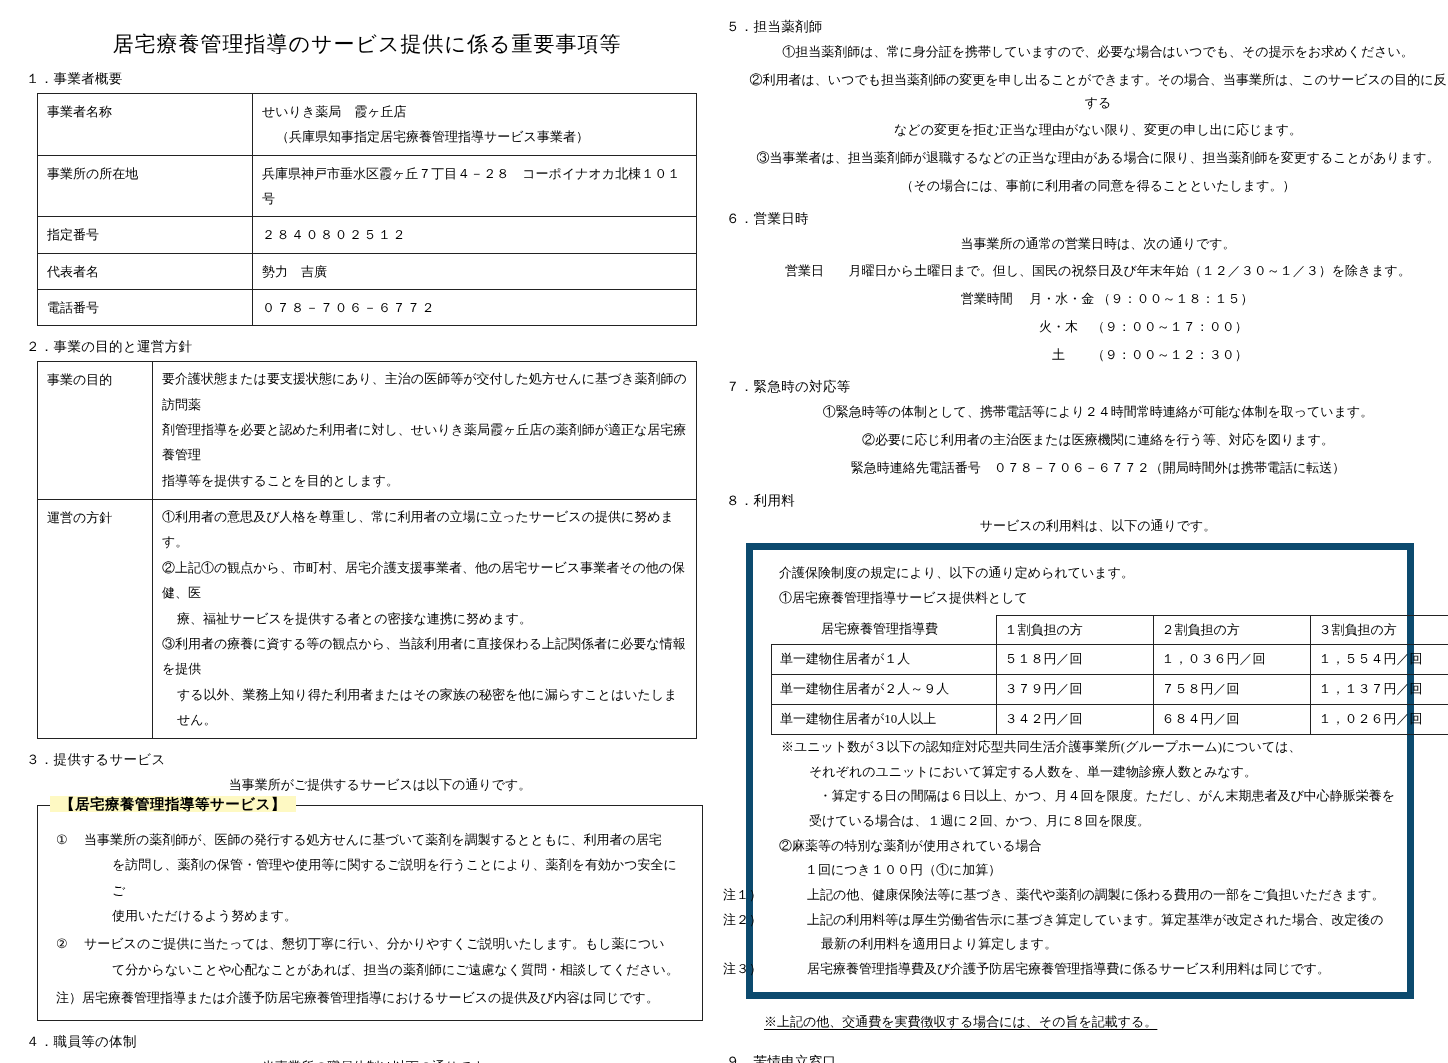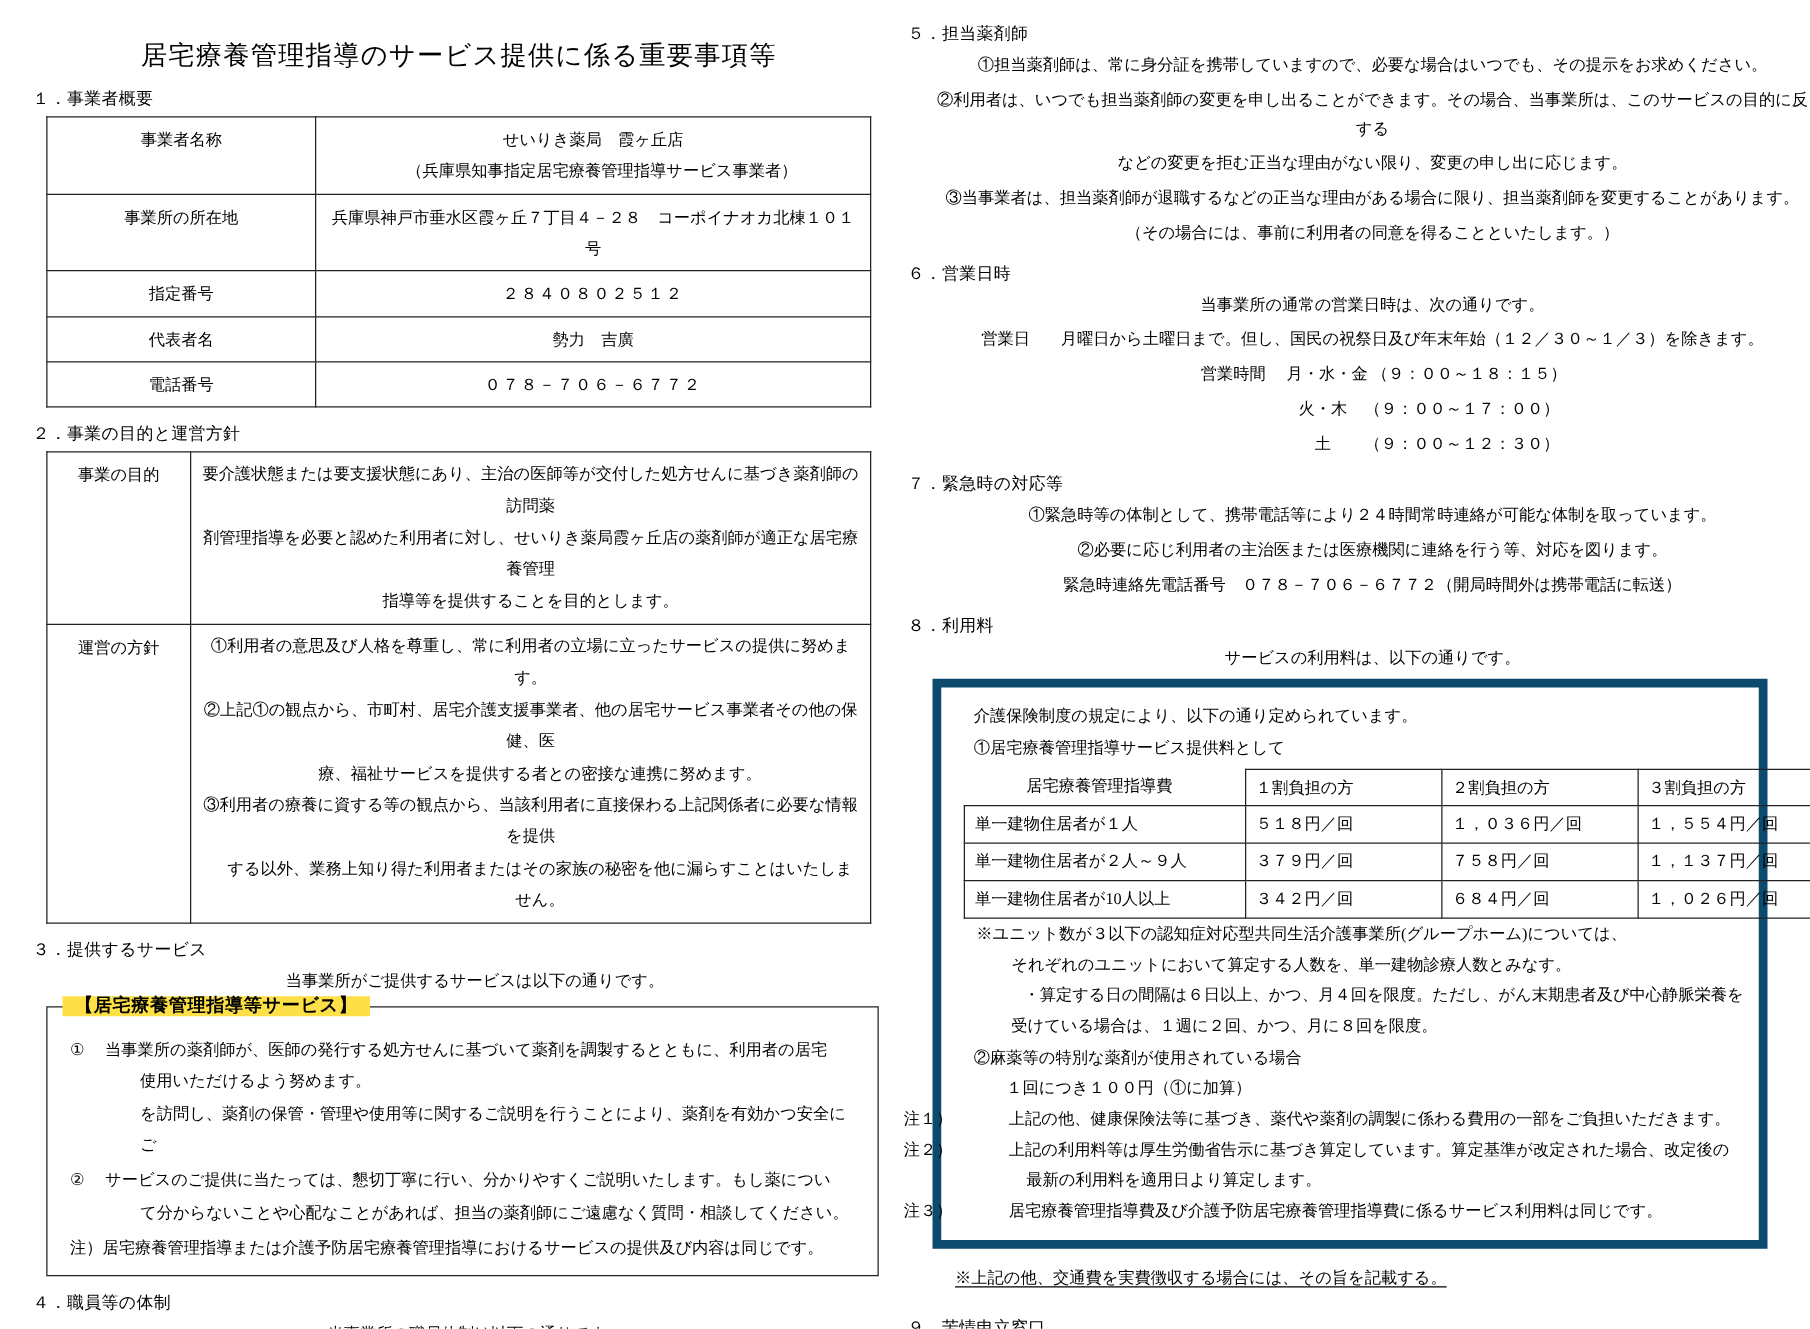--- a/index.html
+++ b/index.html
@@ -68,21 +68,21 @@
   table.grid {
     border-collapse: collapse;
     font-size: 13px;
     table-layout: fixed;
   }
   table.grid td, table.grid th {
     border: 1px solid #222;
     padding: 5px 9px;
     vertical-align: top;
     font-weight: normal;
-    text-align: center;
+    text-align: left;
     line-height: 1.95;
   }
   
   #tbl-overview {
     margin-left: 37px;
     width: 660px;
   }
   #tbl-overview td.lbl { width: 196px; }
   .cell-line { display: block; }
   .cell-line.indent { padding-left: 14px; }
@@ -106,21 +106,21 @@
     width: 640px;
     border: 1px solid #222;
     padding: 6px 12px 10px 12px;
   }
   .svc-legend {
     margin: -17px 0 0 0;
     padding: 0;
     border: 0;
   }
   .svc-legend span {
-    background: #fde047;
+    background: #fef9c3;
     padding: 0 10px 0 10px;
     font-size: 14.5px;
     font-weight: bold;
     letter-spacing: 0.5px;
   }
   .svc-item {
     font-size: 13px;
     line-height: 1.95;
     padding-left: 28px;
     text-indent: -28px;
@@ -260,22 +260,22 @@
 
     <div class="sec-head">３．提供するサービス</div>
     <div class="sub-line">当事業所がご提供するサービスは以下の通りです。</div>
     <div class="svc-box">
       <div class="svc-legend">
         <span>【居宅療養管理指導等サービス】</span>
       </div>
       <div style="height:10px"></div>
       <div class="svc-item">
         <span class="num">①</span><span>当事業所の薬剤師が、医師の発行する処方せんに基づいて薬剤を調製するとともに、利用者の居宅</span>
+        <span class="hang2" style="padding-left:28px;text-indent:0">を訪問し、薬剤の保管・管理や使用等に関するご説明を行うことにより、薬剤を有効かつ安全にご</span>
         <span class="hang2" style="padding-left:28px;text-indent:0">使用いただけるよう努めます。</span>
-        <span class="hang2" style="padding-left:28px;text-indent:0">を訪問し、薬剤の保管・管理や使用等に関するご説明を行うことにより、薬剤を有効かつ安全にご</span>
       </div>
       <div class="svc-item">
         <span class="num">②</span><span>サービスのご提供に当たっては、懇切丁寧に行い、分かりやすくご説明いたします。もし薬につい</span>
         <span class="hang2" style="padding-left:28px;text-indent:0">て分からないことや心配なことがあれば、担当の薬剤師にご遠慮なく質問・相談してください。</span>
       </div>
       <div class="svc-item note">
         <span class="num">注）</span><span>居宅療養管理指導または介護予防居宅療養管理指導におけるサービスの提供及び内容は同じです。</span>
       </div>
     </div>
 

